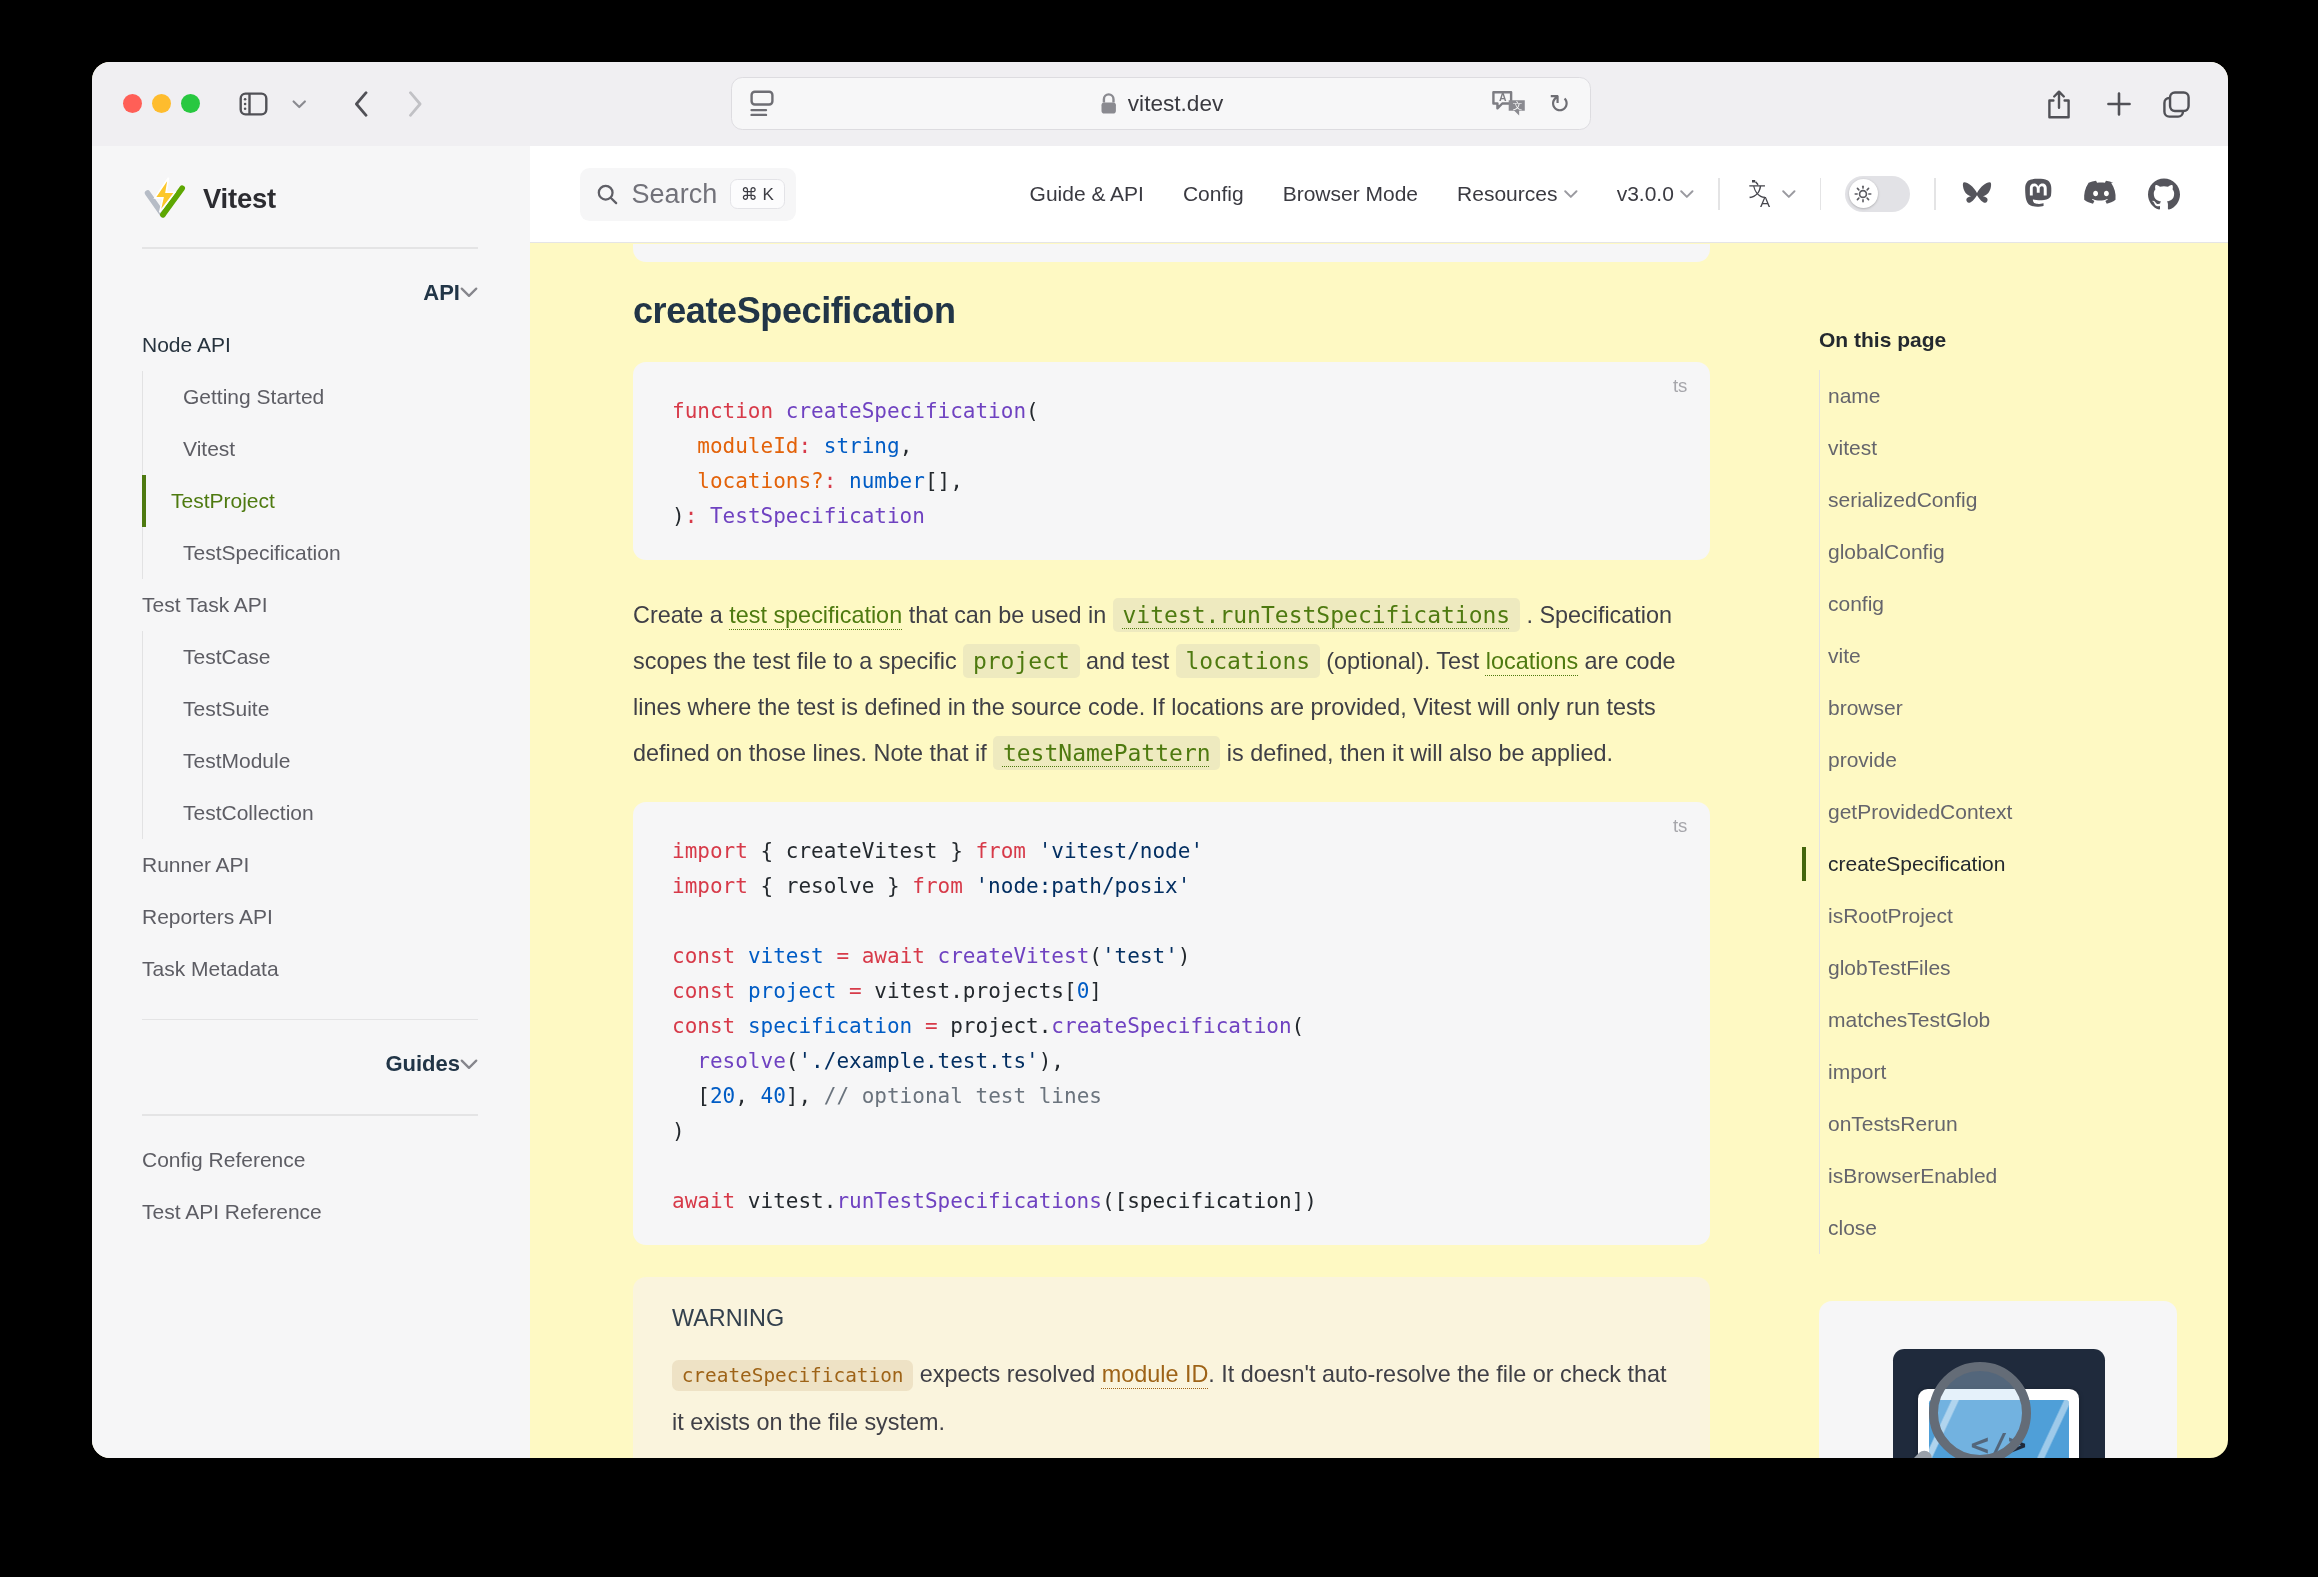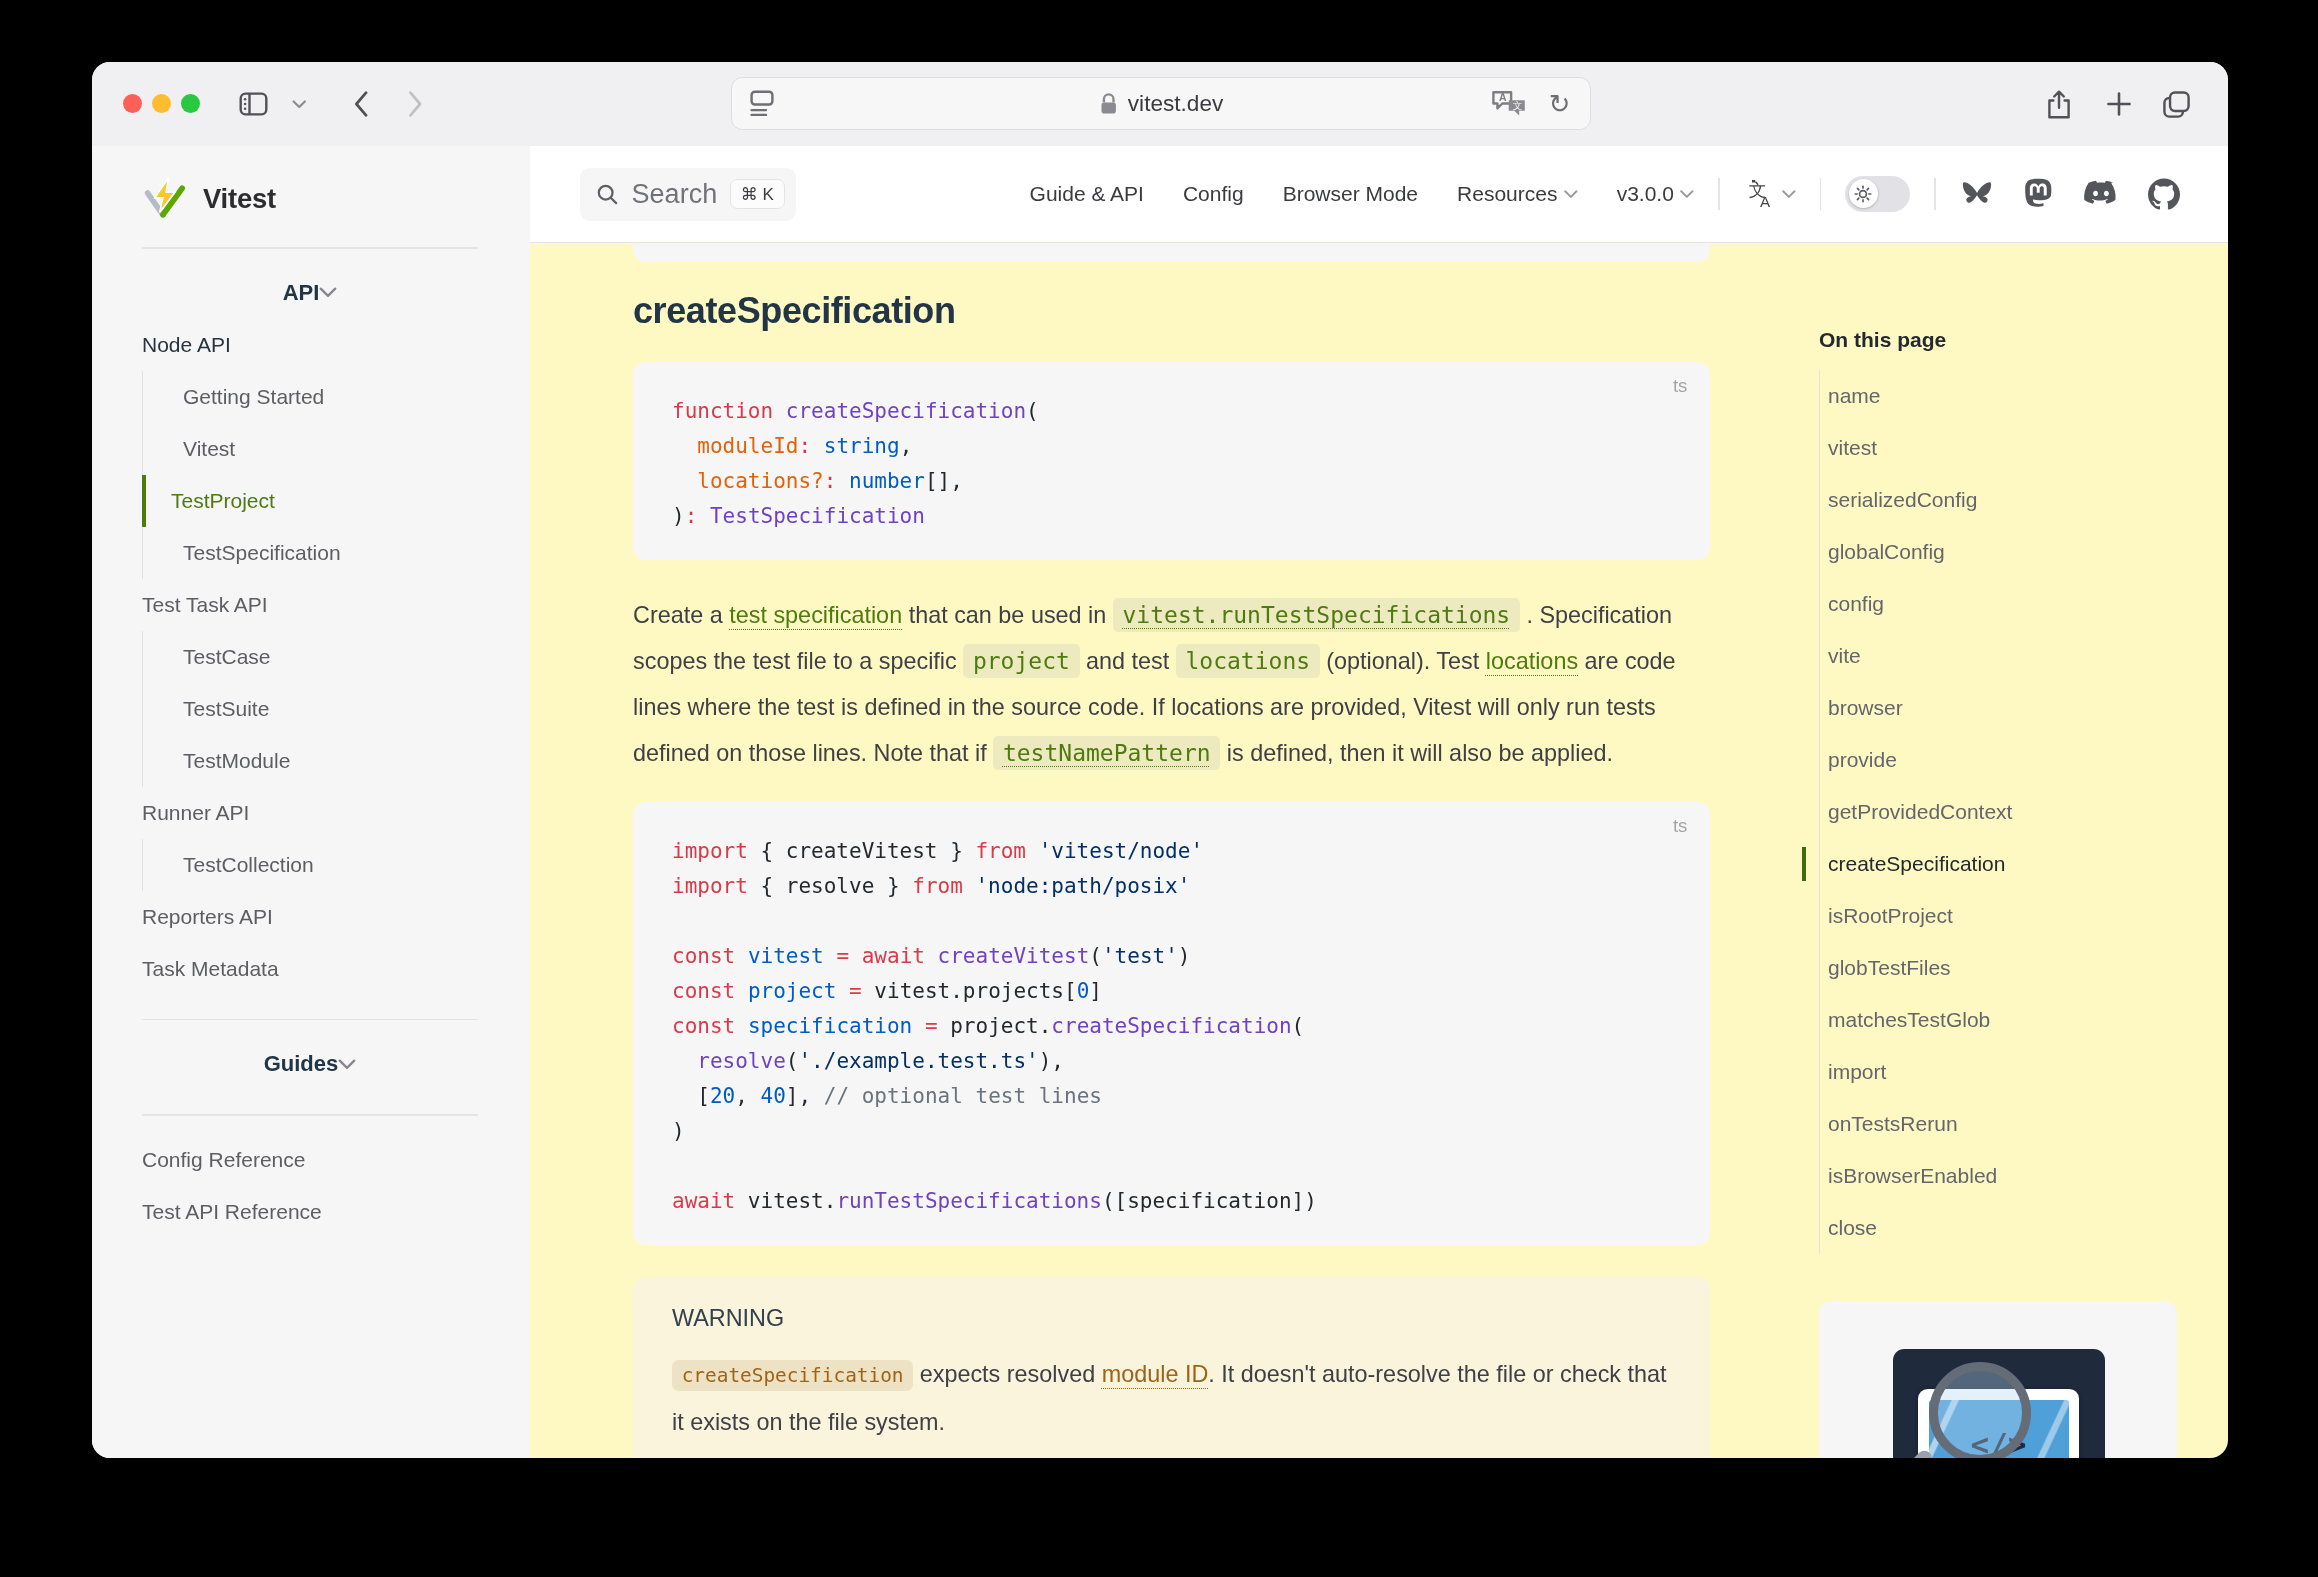--- a/index.html
+++ b/index.html
@@ -46,21 +46,21 @@
     border-bottom:1.6px solid #e5e5e6;box-sizing:border-box;padding:0 48px 0 50px;
     display:flex;align-items:center;justify-content:space-between;
   }
   .content{position:absolute;left:541px;top:182px;width:1077px;}
   .toc{position:absolute;left:1727px;top:266px;width:452px;}
   .ad{position:absolute;left:1727px;top:1239px;width:358px;height:323px;border-radius:13px;background:#f6f6f7;overflow:hidden;}
   
   .brand{display:flex;align-items:center;gap:16px;height:48px;}
   .brand-name{font-size:27.4px;font-weight:700;color:#2c2c31;letter-spacing:-0.2px;}
   .sb-divider{height:1.6px;background:#e4e4e5;margin:24px 0 18px 0;}
-  .sb-header{display:flex;align-items:center;justify-content:center;height:52px;margin-top:11.3px;}
+  .sb-header{display:flex;align-items:center;justify-content:flex-end;height:52px;margin-top:11.3px;}
   .sb-header-label{font-size:22px;font-weight:700;color:#213547;}
   .sb-header .chev{color:#86868c;}
   .sb-item{display:flex;align-items:center;height:52px;font-size:21px;font-weight:500;color:#5d5d64;cursor:pointer;}
   .sb-item.dark{color:#27333e;}
   .sb-item.indent{border-left:1.6px solid #e2e2e3;padding-left:40px;}
   .sb-item.indent.active{border-left:4px solid #4e7a10;padding-left:25px;color:#4e7a10;}
   
   .search-pill{display:flex;align-items:center;gap:13px;height:53px;background:#f6f6f7;border-radius:9.7px;padding:0 11.3px 0 16px;cursor:pointer;}
   .search-label{font-size:27px;color:#72727a;font-weight:500;}
   .search-kbd{font-size:17px;color:#3c3c43;background:#fcfcfd;border:1.6px solid #e3e3e7;border-radius:7.3px;padding:3.2px 9.7px;}
@@ -240,25 +240,25 @@
         </div>
         <div class="sb-item indent">
           <span>TestCase</span>
         </div>
         <div class="sb-item indent">
           <span>TestSuite</span>
         </div>
         <div class="sb-item indent">
           <span>TestModule</span>
         </div>
+        <div class="sb-item indent">
+          <span>TestCollection</span>
+        </div>
         <div class="sb-item">
           <span>Runner API</span>
-        </div>
-        <div class="sb-item indent">
-          <span>TestCollection</span>
         </div>
         <div class="sb-item">
           <span>Reporters API</span>
         </div>
         <div class="sb-item">
           <span>Task Metadata</span>
         </div>
       </div>
 
     <div class="sb-divider"></div>

